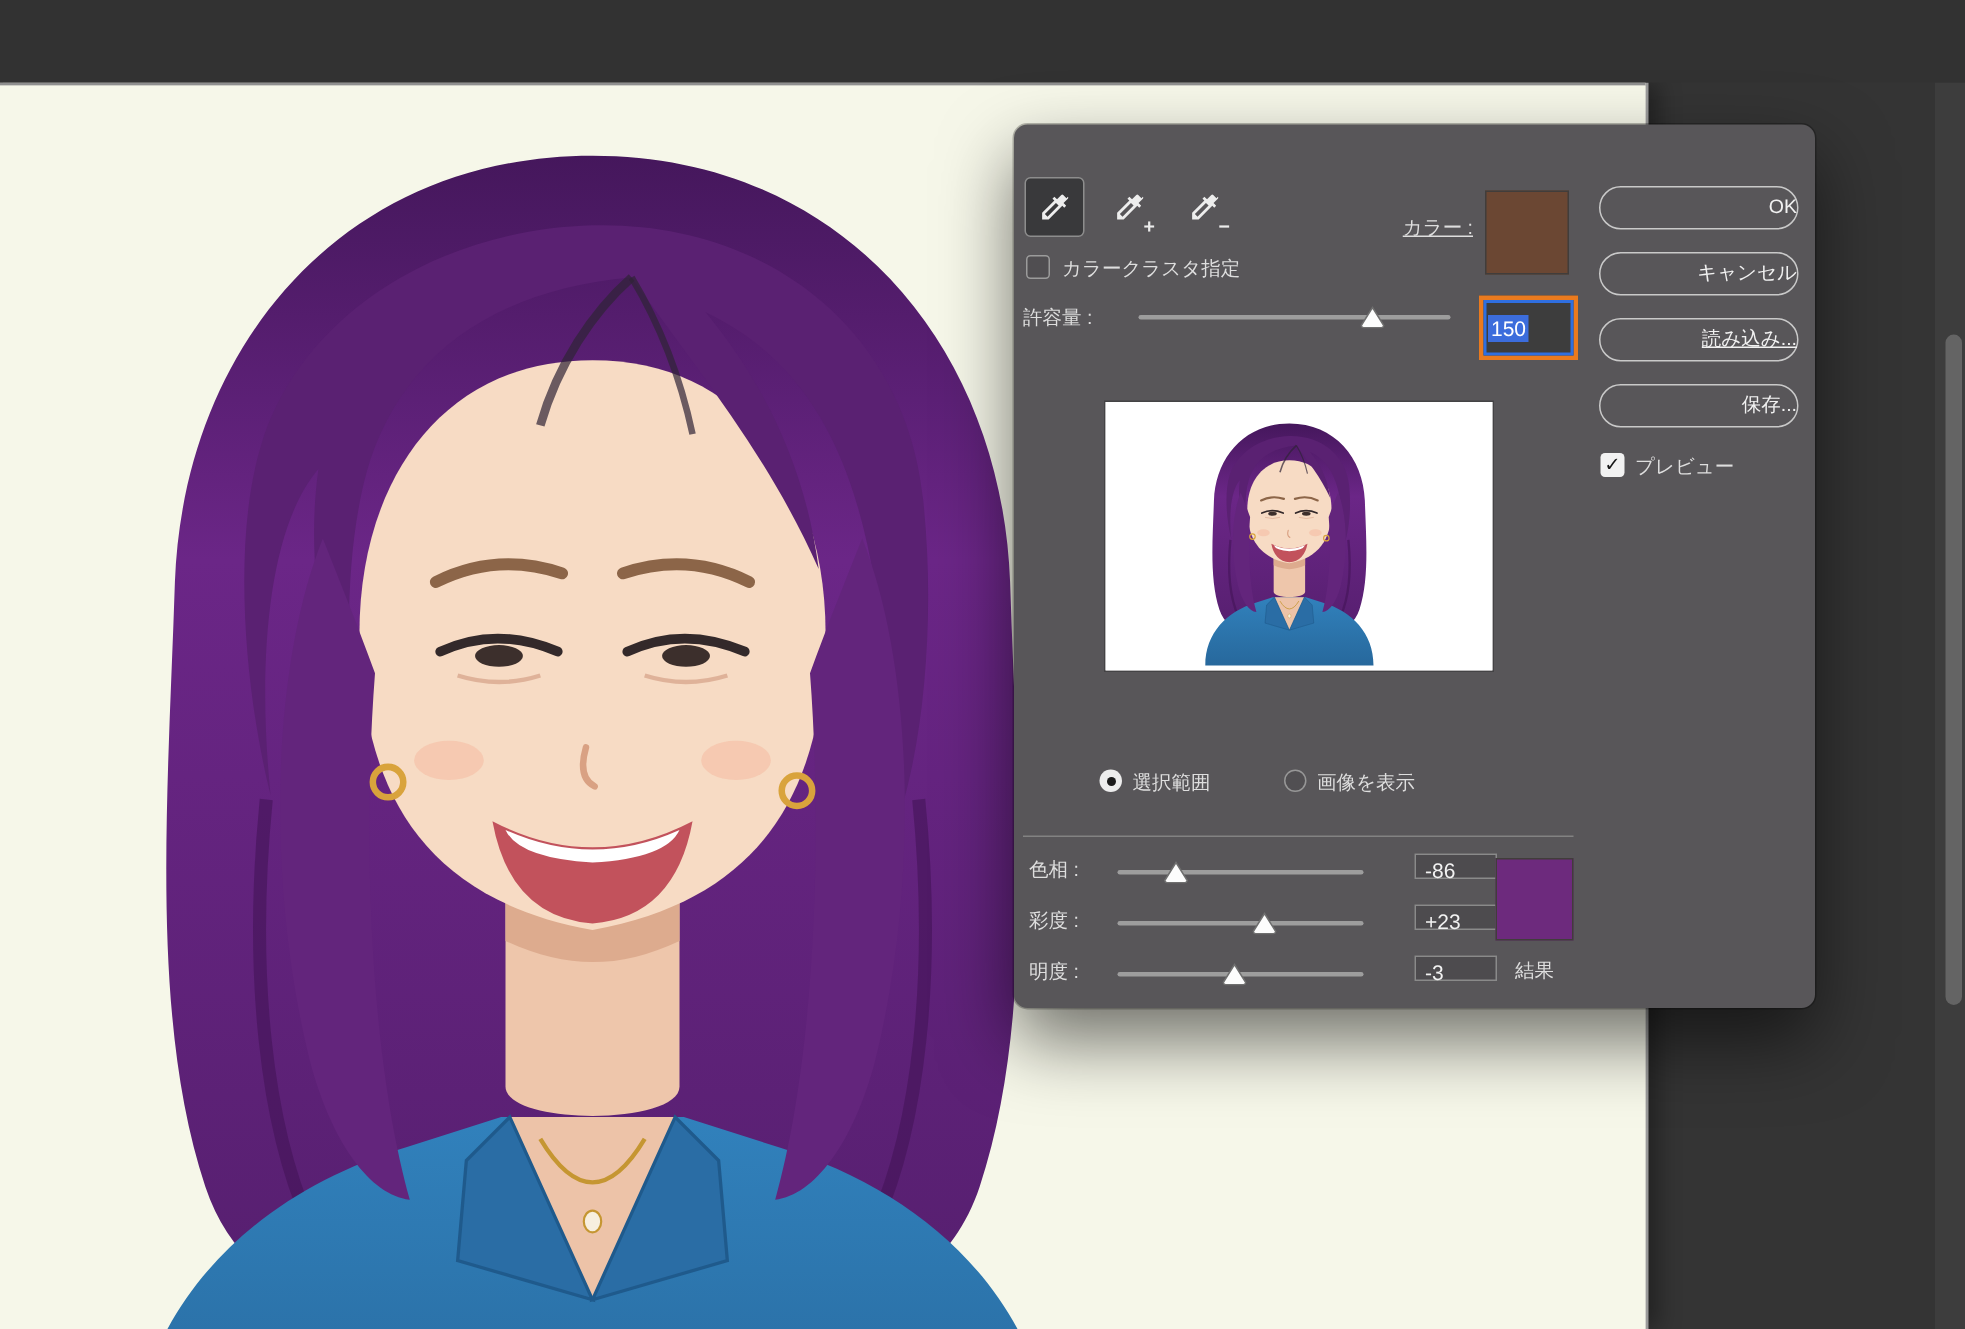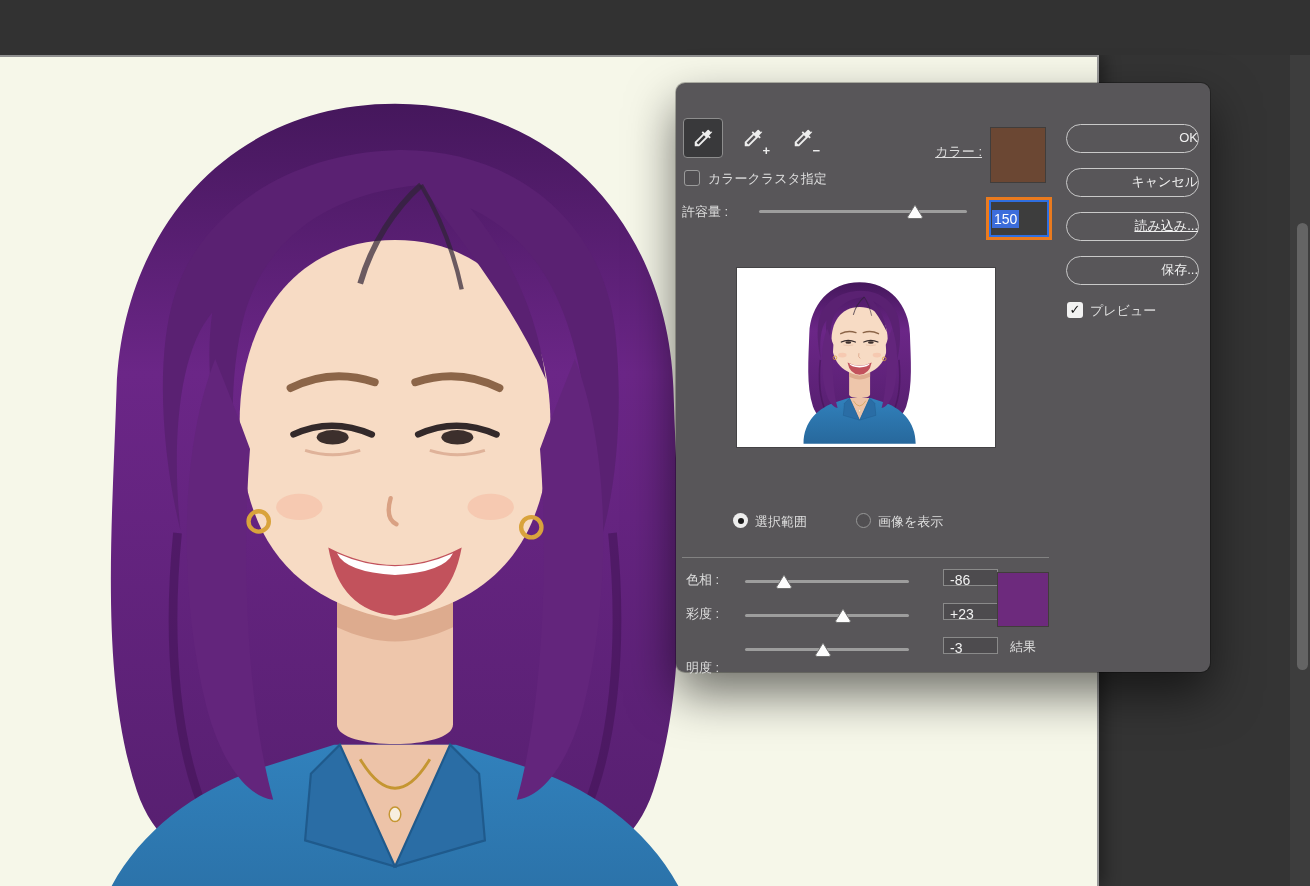--- a/index.html
+++ b/index.html
@@ -208,21 +208,21 @@
 
   <div class="lbl abs" style="left:10px;top:522px;">彩度 :</div>
   <div class="track" style="left:69px;top:531px;width:164px;"></div>
   <div class="thumb" style="left:158px;top:525px;">
     <svg width="18" height="15" viewBox="0 0 18 15">
         <path d="M9 1 L16.5 13 A1.8 1.8 0 0 1 15 14.5 L3 14.5 A1.8 1.8 0 0 1 1.5 13 Z" fill="#fdfdfd" stroke="#6f6f6f"></path>
       </svg>
   </div>
   <div class="valbox" style="top:520px;">+23</div>
 
-  <div class="lbl abs" style="left:10px;top:576px;">明度 :</div>
+  <div class="lbl abs" style="left:10px;top:556px;">明度 :</div>
   <div class="track" style="left:69px;top:565px;width:164px;"></div>
   <div class="thumb" style="left:138px;top:559px;">
     <svg width="18" height="15" viewBox="0 0 18 15">
         <path d="M9 1 L16.5 13 A1.8 1.8 0 0 1 15 14.5 L3 14.5 A1.8 1.8 0 0 1 1.5 13 Z" fill="#fdfdfd" stroke="#6f6f6f"></path>
       </svg>
   </div>
   <div class="valbox" style="top:554px;">-3</div>
 
   <div class="swatch abs" style="left: 321px; top: 489px; width: 52px; height: 55px; background-color: rgb(109, 42, 125);"></div>
   <div class="lbl abs" style="left:321px;top:555px;width:52px;text-align:center;">結果</div>

